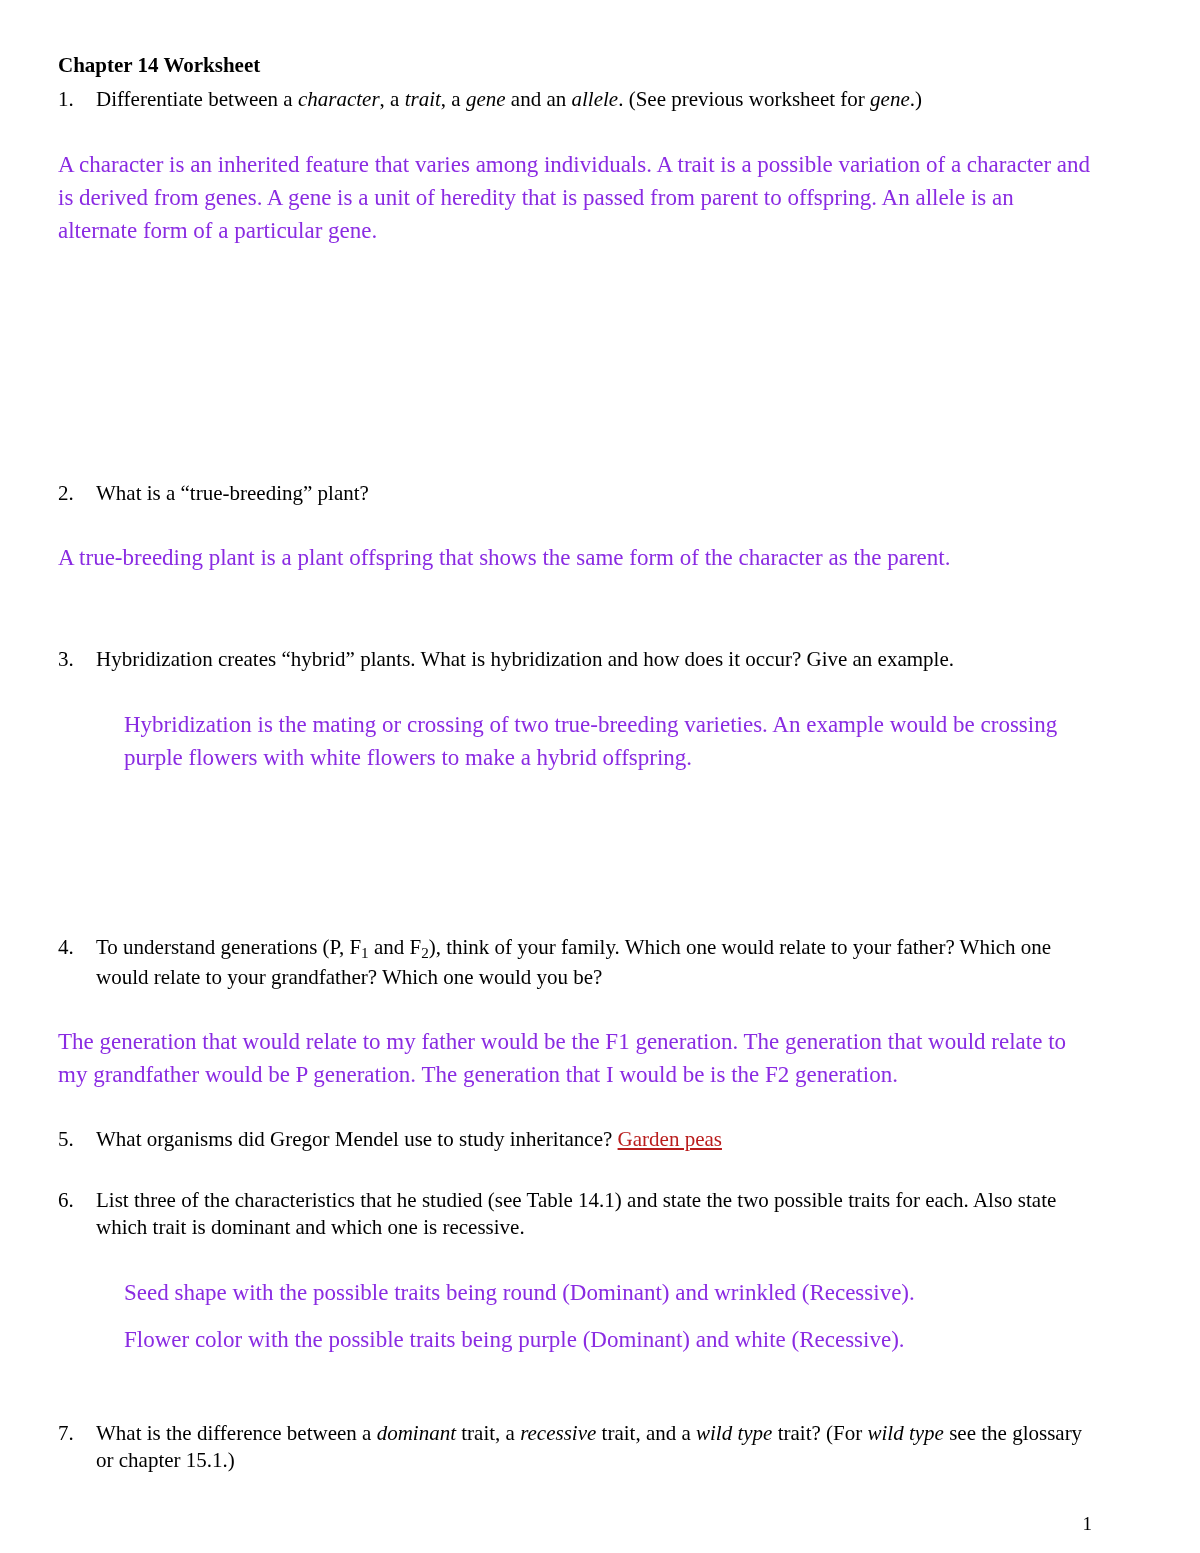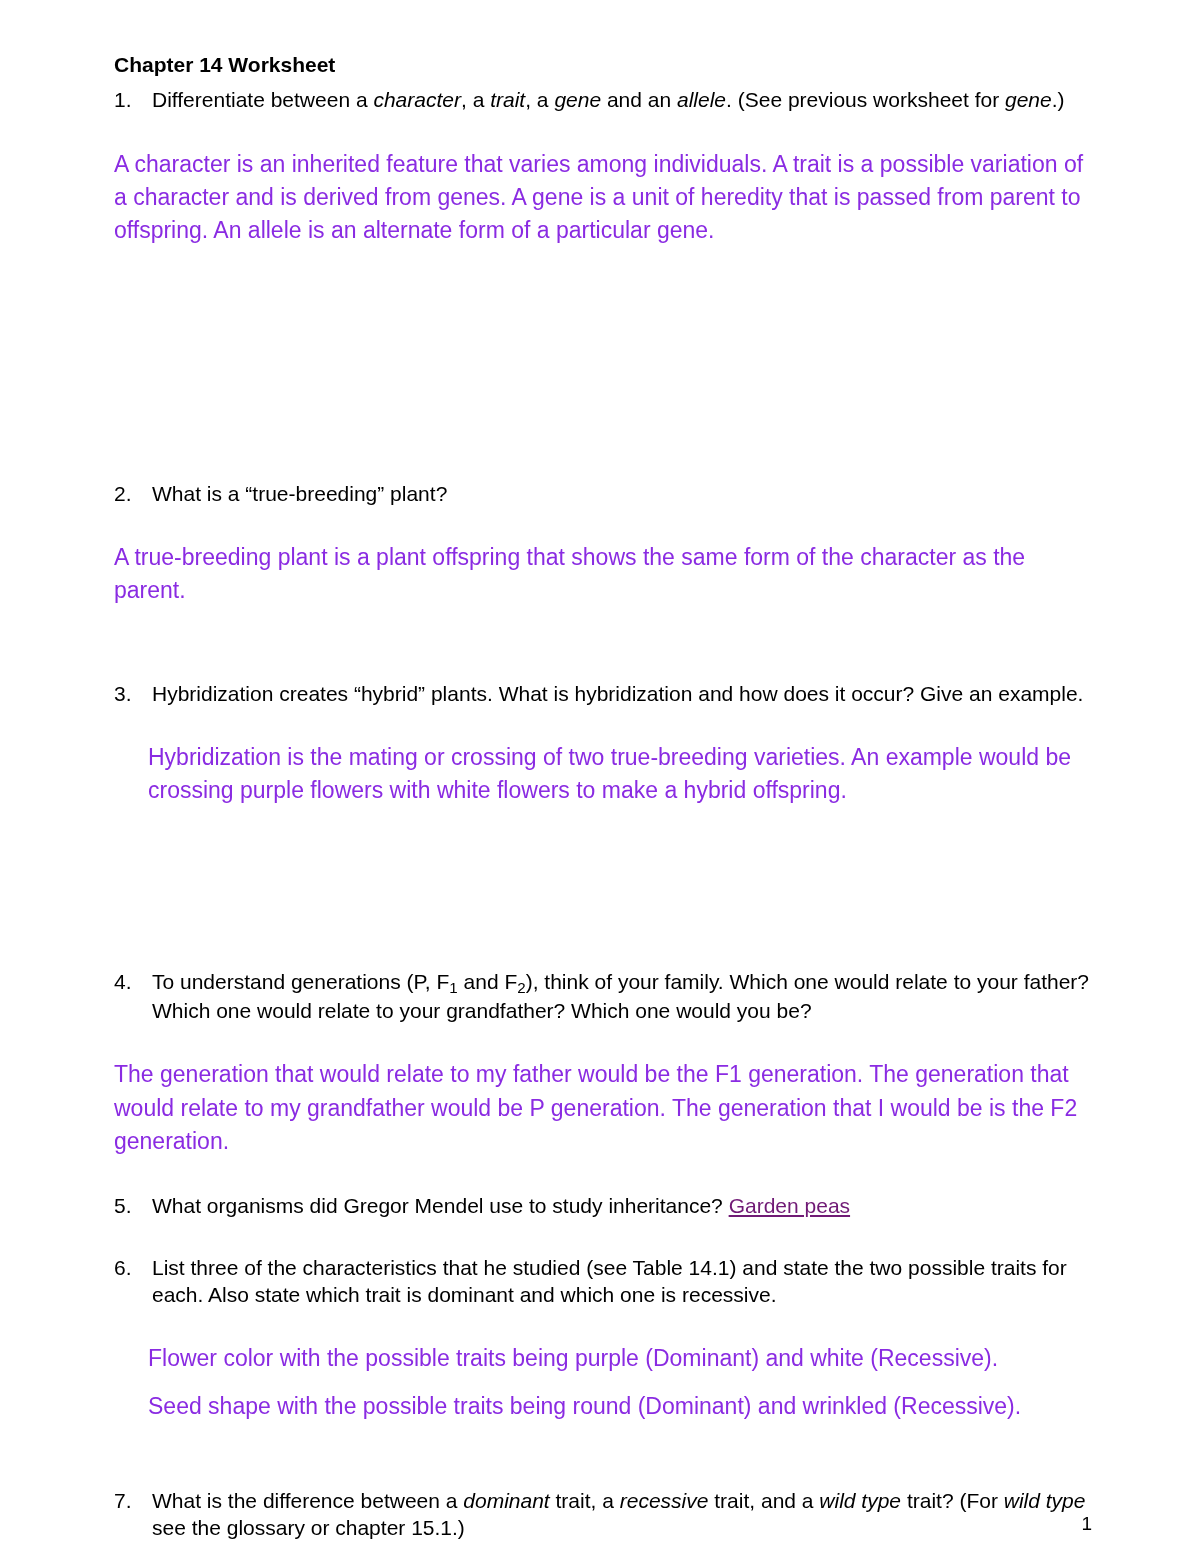--- a/index.html
+++ b/index.html
@@ -5,24 +5,24 @@
   html, body {
     margin: 0;
     padding: 0;
     background: #ffffff;
   }
   .page {
     position: relative;
     width: 1200px;
     height: 1553px;
     background: #ffffff;
-    font-family: Liberation Sans, sans-serif;
+    font-family: Liberation Serif, serif;
     color: #000000;
     box-sizing: border-box;
-    padding: 52px 108px 0 114px;
+    padding: 52px 108px 0 58px;
     overflow: hidden;
   }
   .doc-title {
     font-weight: bold;
     font-size: 21px;
     line-height: 1.25;
     margin: 0 0 8px 0;
   }
   .qitem {
     position: relative;
@@ -39,28 +39,28 @@
   }
   .qtext {
     flex: 1 1 auto;
   }
   .answer {
     color: #8A2BE2;
     font-size: 23px;
     line-height: 1.45;
   }
   .answer.indent {
-    margin-left: 34px;
+    margin-left: 66px;
   }
   .answer.flush {
     margin-left: 0;
   }
   em { font-style: italic; }
   .link {
-    color: #701a75;
+    color: #b91c1c;
     text-decoration: underline;
   }
   .sub { font-size: 0.72em; vertical-align: -0.25em; }
   .gap-xl { height: 232px; }
   .gap-lg { height: 52px; }
   .gap-md { height: 34px; }
   .gap-sm { height: 20px; }
   .gap-xs { height: 12px; }
   .gap-q3 { height: 160px; }
   .page-number {
@@ -133,22 +133,22 @@
   <div class="gap-md"></div>
 
   <div class="qitem">
     <span class="qnum">6.</span>
     <span class="qtext">List three of the characteristics that he studied (see Table 14.1) and state the two possible traits for each. Also state which trait is dominant and which one is recessive.</span>
   </div>
 
   <div class="gap-md"></div>
 
   <div class="answer indent ans-block">
+    <p class="ans-line">Seed shape with the possible traits being round (Dominant) and wrinkled (Recessive).</p>
     <p class="ans-line">Flower color with the possible traits being purple (Dominant) and white (Recessive).</p>
-    <p class="ans-line">Seed shape with the possible traits being round (Dominant) and wrinkled (Recessive).</p>
   </div>
 
   <div class="gap-lg"></div>
   <div class="gap-xs"></div>
 
   <div class="qitem">
     <span class="qnum">7.</span>
     <span class="qtext">What is the difference between a <em>dominant</em> trait, a <em>recessive</em> trait, and a <em>wild type</em> trait? (For <em>wild type</em> see the glossary or chapter 15.1.)</span>
   </div>
 

